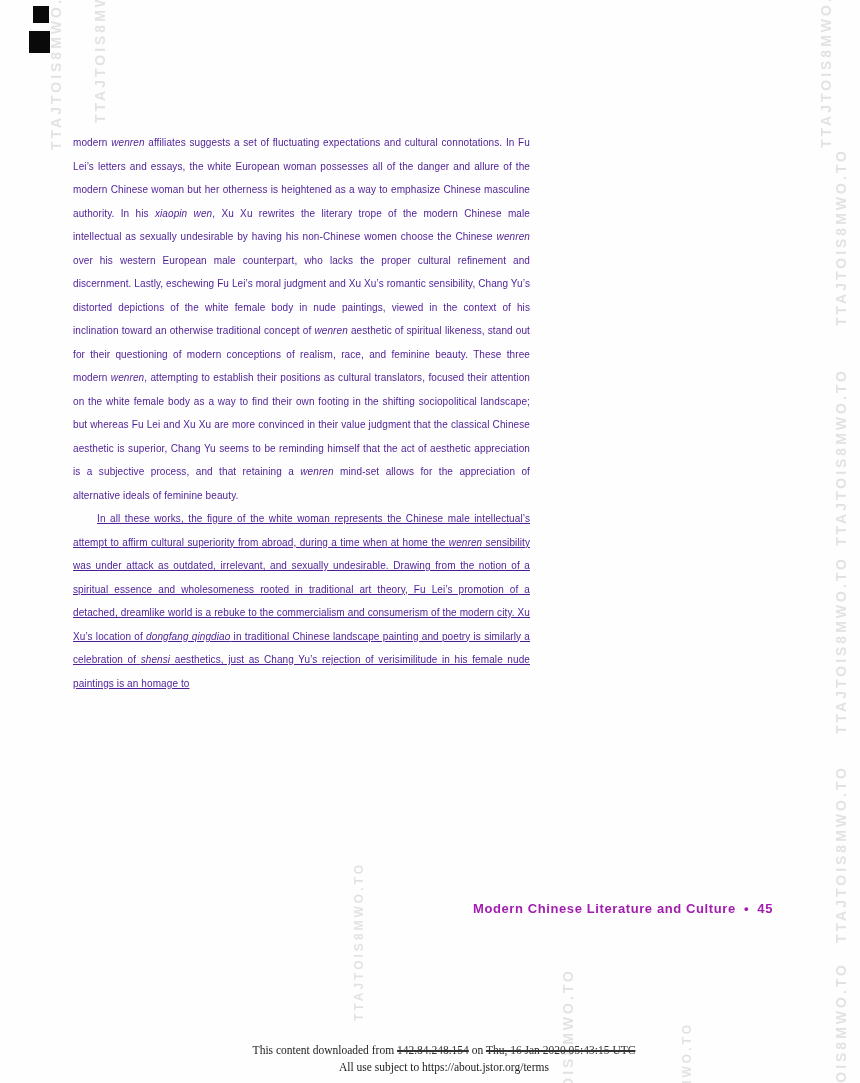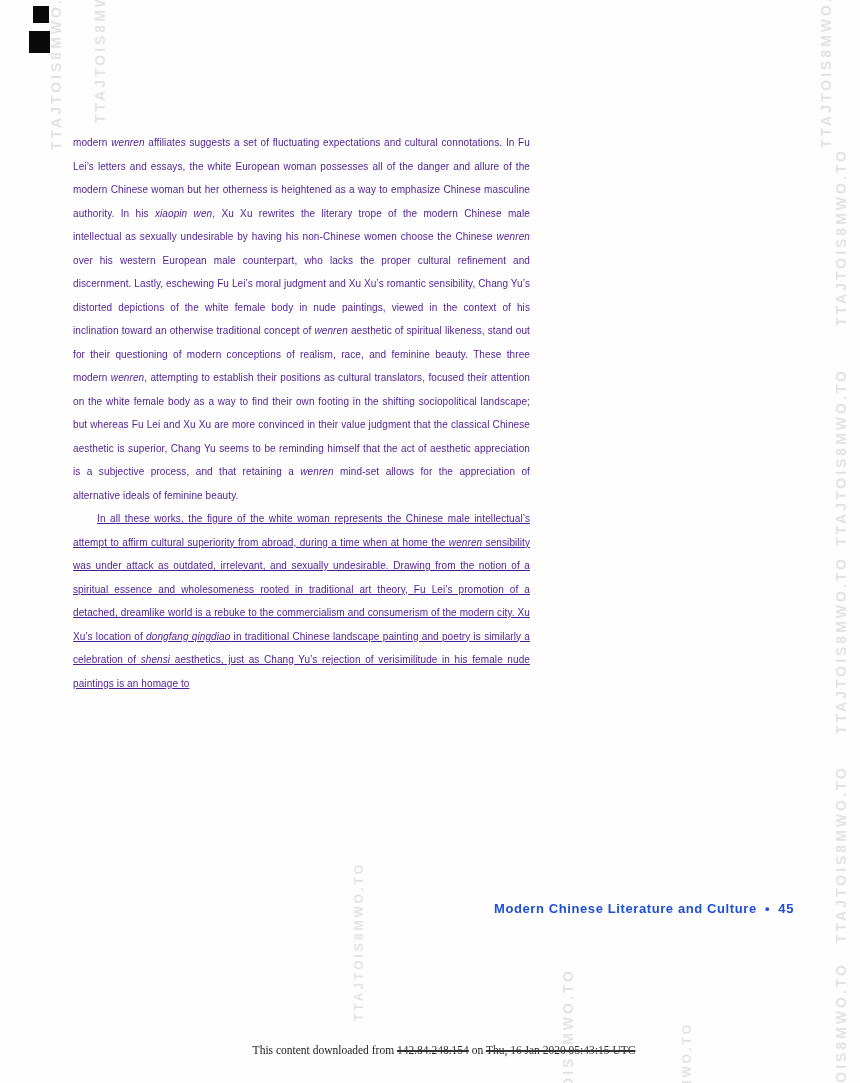--- a/index.html
+++ b/index.html
@@ -59,25 +59,25 @@
     letter-spacing: 0.1px;
     color: #4c1d95;
   }
   .text-block p.indent { text-indent: 24px; text-decoration: underline; }
   .it { font-style: italic; }
 
   
   .running-footer {
     position: absolute;
     top: 901px;
-    right: 66px;
+    right: 87px;
     font-size: 13px;
     font-weight: bold;
     letter-spacing: 0.6px;
-    color: #1d4ed8;
+    color: #a21caf;
     white-space: nowrap;
   }
   .running-footer .bullet { padding: 0 4px; }
 
   
   .jstor {
     position: absolute;
     left: 0;
     width: 100%;
     text-align: center;
@@ -121,14 +121,15 @@
 
   <div class="running-footer">
     <span>Modern Chinese Literature and Culture</span>
     <span class="bullet">•</span>
     <span>45</span>
   </div>
 
   <div class="jstor jstor-line1">
     <span>This content downloaded from </span><span class="redact">142.84.248.154</span><span> on </span><span class="redact">Thu, 16 Jan 2020 05:43:15 UTC</span>
   </div>
+  <div class="jstor jstor-line2">All use subject to https://about.jstor.org/terms</div>
 
 </div>
 
 </body></html>

